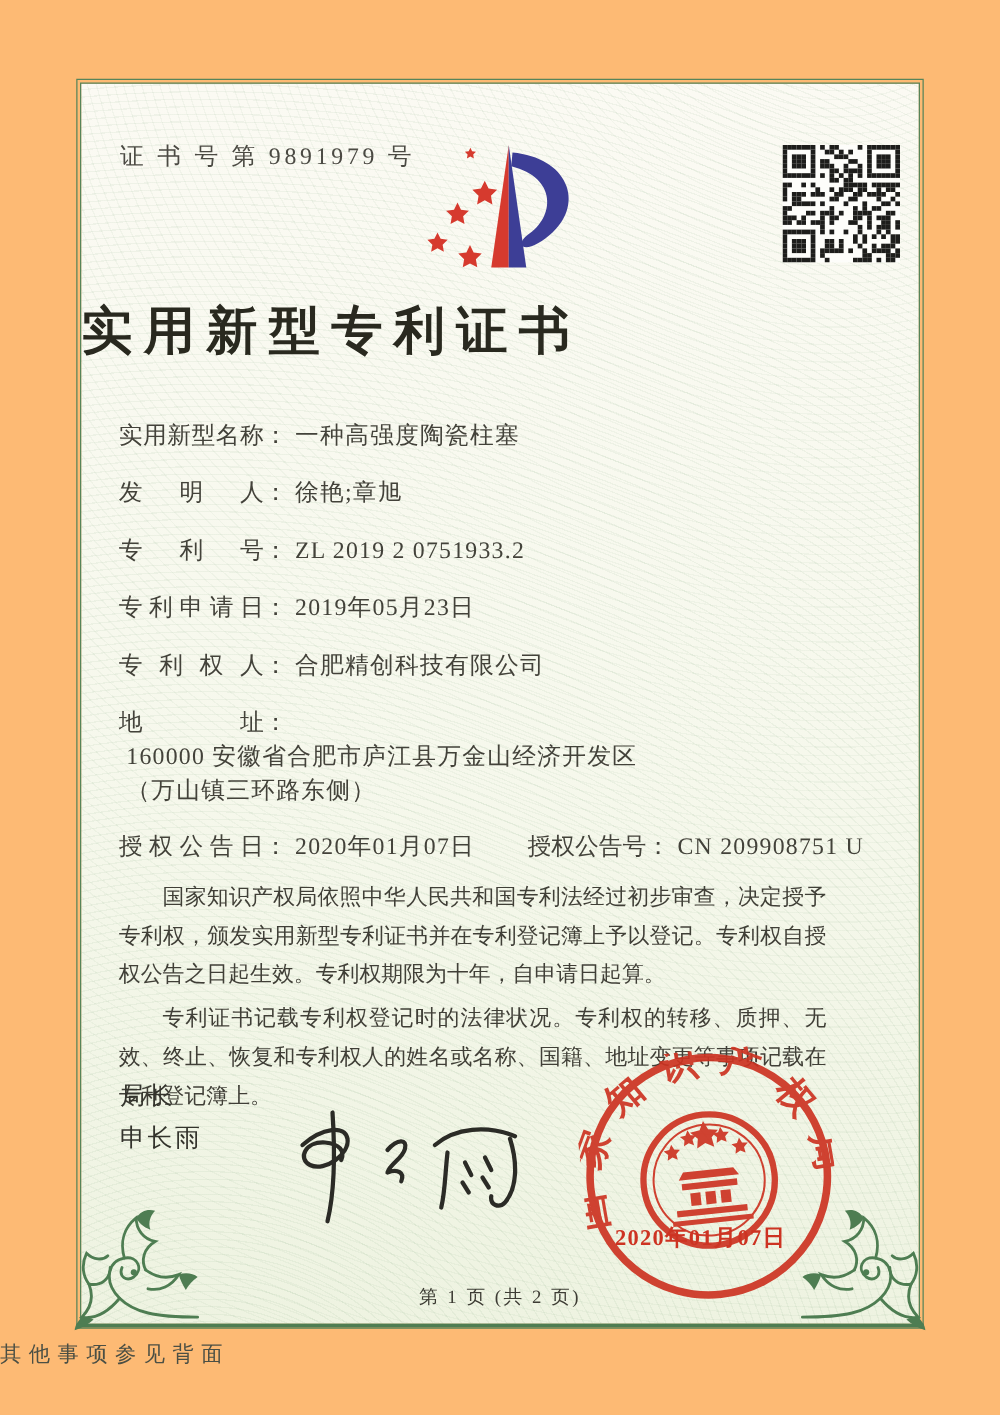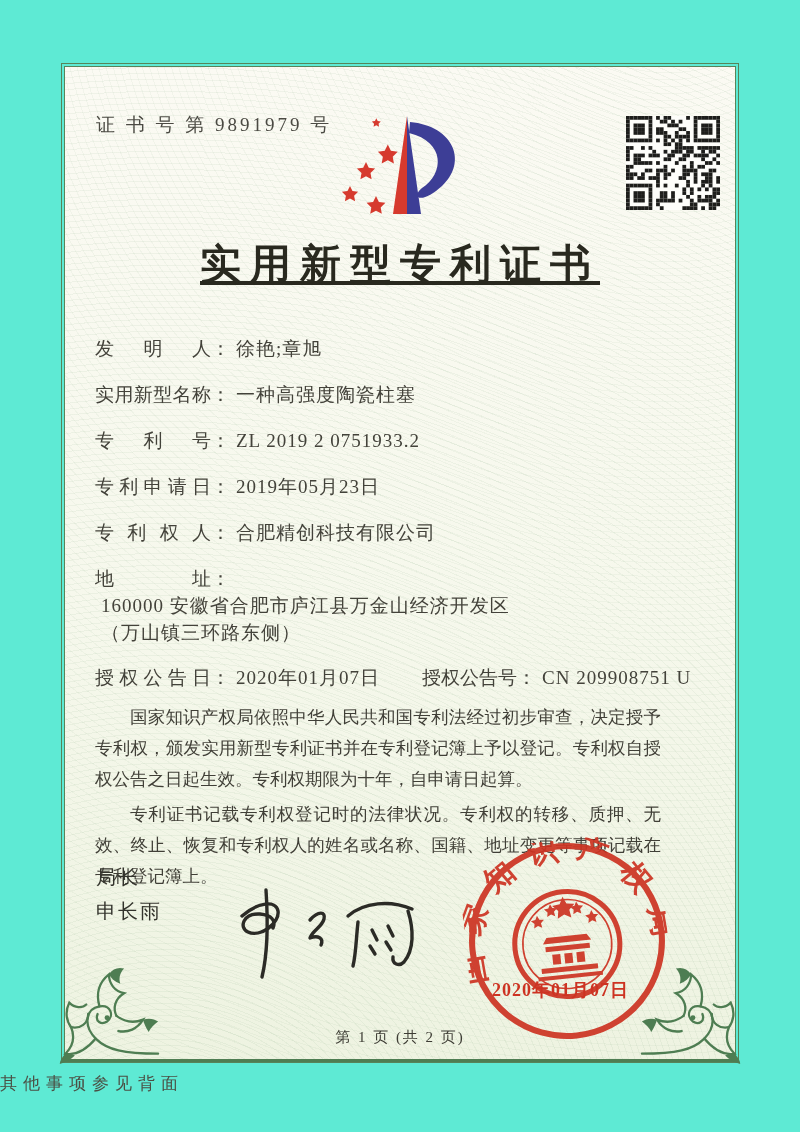--- a/index.html
+++ b/index.html
@@ -1,35 +1,35 @@
 <!DOCTYPE html>
 <html><head>
 <meta charset="utf-8">
 <style>
   html,body{margin:0;padding:0;}
   body{background:#e9e6dd;font-family:"Liberation Serif","DejaVu Serif",serif;}
-  .page{position:relative;width:800px;height:1132px;margin:0 auto;background:#5eead4;overflow:hidden;}
+  .page{position:relative;width:800px;height:1132px;margin:0 auto;background:#fdba74;overflow:hidden;}
   
   .frame{position:absolute;left:64px;top:66px;width:670px;height:992px;
          border:1px solid #578459;
          background:
            repeating-radial-gradient(circle at 15% 115%, rgba(122,164,122,0.09) 0 1px, rgba(0,0,0,0) 1px 6px),
            repeating-radial-gradient(circle at 90% -15%, rgba(122,164,122,0.07) 0 1px, rgba(0,0,0,0) 1px 7px),
            linear-gradient(180deg,#fbfaf3 0%,#f6f8ec 55%,#eef3e1 100%);}
   .frame::before{content:"";position:absolute;inset:-4px;border:1px solid #578459;pointer-events:none;}
   .frame::after{content:"";position:absolute;left:-4px;right:-4px;bottom:-3px;height:3px;background:#4e7d52;}
   .corner-ornament{position:absolute;width:104px;height:104px;z-index:3;}
   .corner-left{left:56px;top:962px;}
   .corner-right{left:640px;top:962px;transform:scaleX(-1);}
 
   .cert-number{position:absolute;left:96px;top:112px;font-size:19px;letter-spacing:3px;color:#4b4a43;}
   .logo{position:absolute;left:336px;top:110px;width:142px;height:108px;}
   .qr{position:absolute;left:626px;top:116px;width:94px;height:94px;background:#fdfdfa;}
-  .title{position:absolute;left:65px;width:670px;top:237px;text-align:center;
-         font-size:41px;font-weight:700;letter-spacing:9px;color:#29291f;text-decoration:underline;}
+  .title{position:absolute;left:65px;width:670px;top:237px;
+         font-size:41px;font-weight:700;letter-spacing:9px;color:#29291f;}
 
   .content{position:absolute;left:95px;top:335px;width:566px;color:#43423a;}
   .frow{font-size:19px;line-height:28px;margin-bottom:18px;white-space:nowrap;}
   .frow.addr{white-space:normal;line-height:27px;}
   .flabel{display:inline-block;width:116px;text-align:justify;text-align-last:justify;vertical-align:top;}
   .fcolon{display:inline-block;vertical-align:top;}
   .fvalue{display:inline-block;vertical-align:top;padding-left:6px;letter-spacing:1px;}
   .addr .fvalue{width:440px;white-space:normal;}
   .grant{display:flex;gap:42px;font-size:19px;line-height:28px;margin-bottom:6px;white-space:nowrap;}
   .paras{margin-top:10px;font-size:17.5px;line-height:31px;color:#403f37;text-align:justify;}
@@ -400,24 +400,24 @@
       <rect x="18" y="24" width="1" height="1" fill="#1d1d1b"></rect>
       <rect x="20" y="24" width="1" height="1" fill="#1d1d1b"></rect>
       <rect x="22" y="24" width="1" height="1" fill="#1d1d1b"></rect>
       <rect x="23" y="24" width="1" height="1" fill="#1d1d1b"></rect>
     </svg>
 
   <div class="title">实用新型专利证书</div>
 
   <div class="content">
     <div class="frow">
+      <span class="flabel">实用新型名称</span><span class="fcolon">：</span><span class="fvalue">一种高强度陶瓷柱塞</span>
+    </div>
+    <div class="frow">
       <span class="flabel">发明人</span><span class="fcolon">：</span><span class="fvalue">徐艳;章旭</span>
-    </div>
-    <div class="frow">
-      <span class="flabel">实用新型名称</span><span class="fcolon">：</span><span class="fvalue">一种高强度陶瓷柱塞</span>
     </div>
     <div class="frow">
       <span class="flabel">专利号</span><span class="fcolon">：</span><span class="fvalue">ZL 2019 2 0751933.2</span>
     </div>
     <div class="frow">
       <span class="flabel">专利申请日</span><span class="fcolon">：</span><span class="fvalue">2019年05月23日</span>
     </div>
     <div class="frow">
       <span class="flabel">专利权人</span><span class="fcolon">：</span><span class="fvalue">合肥精创科技有限公司</span>
     </div>

